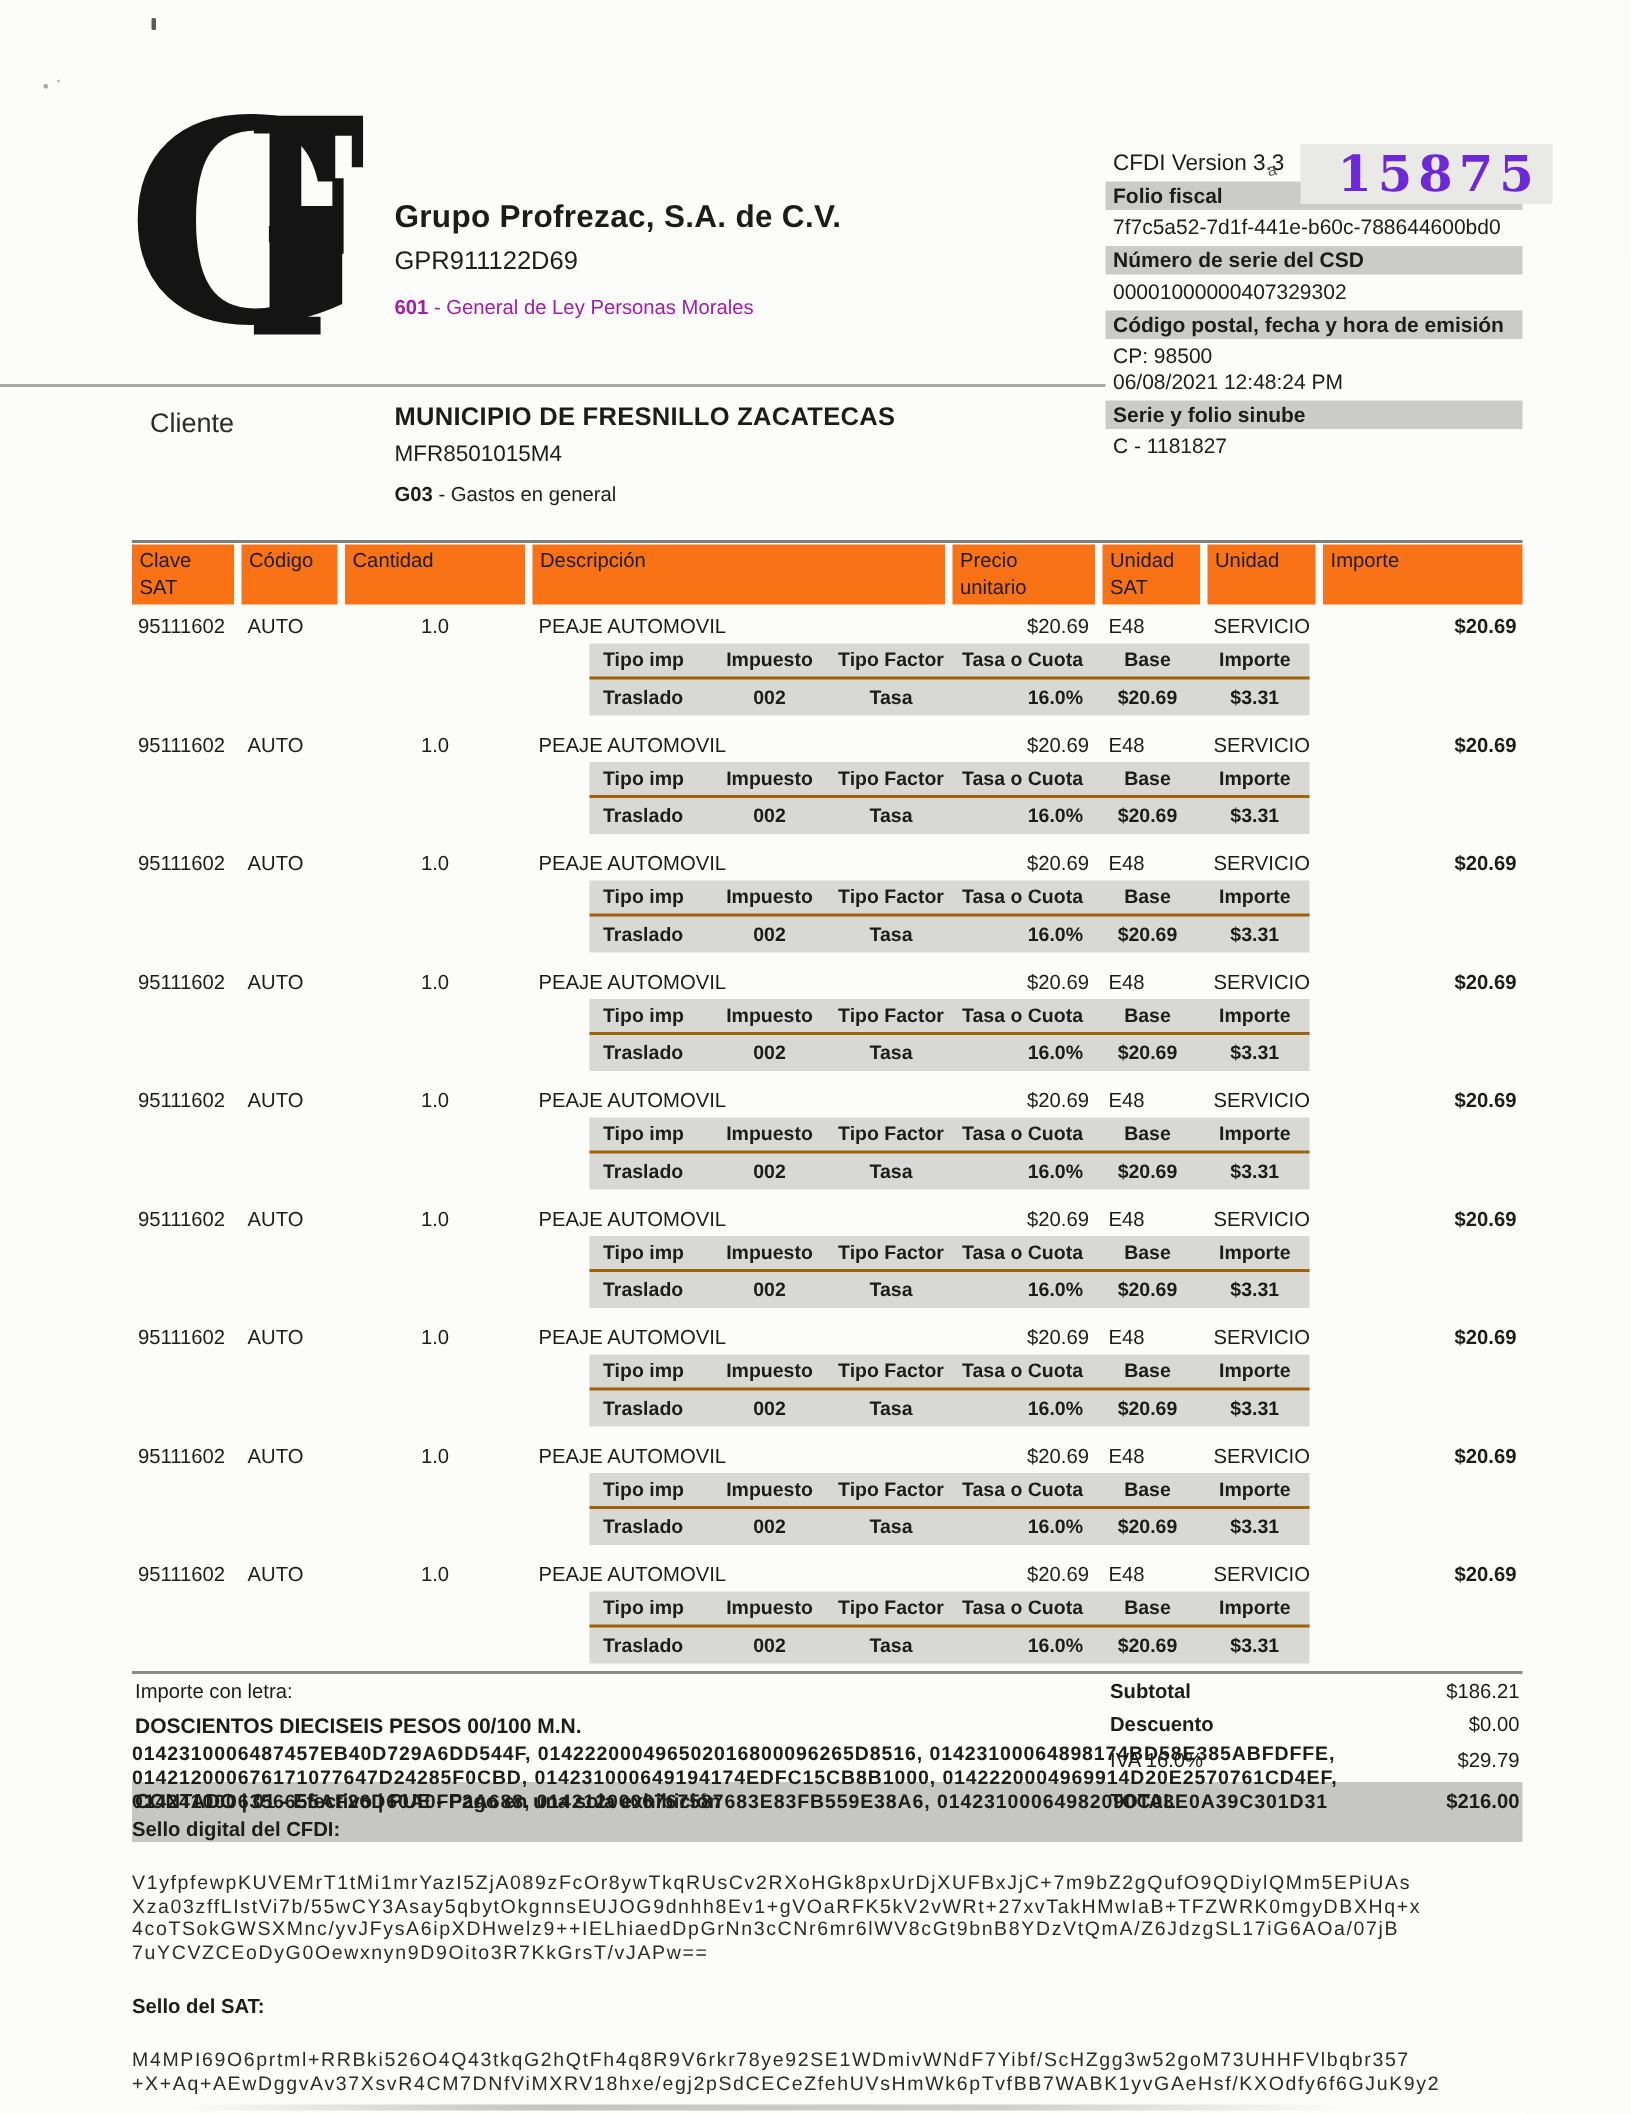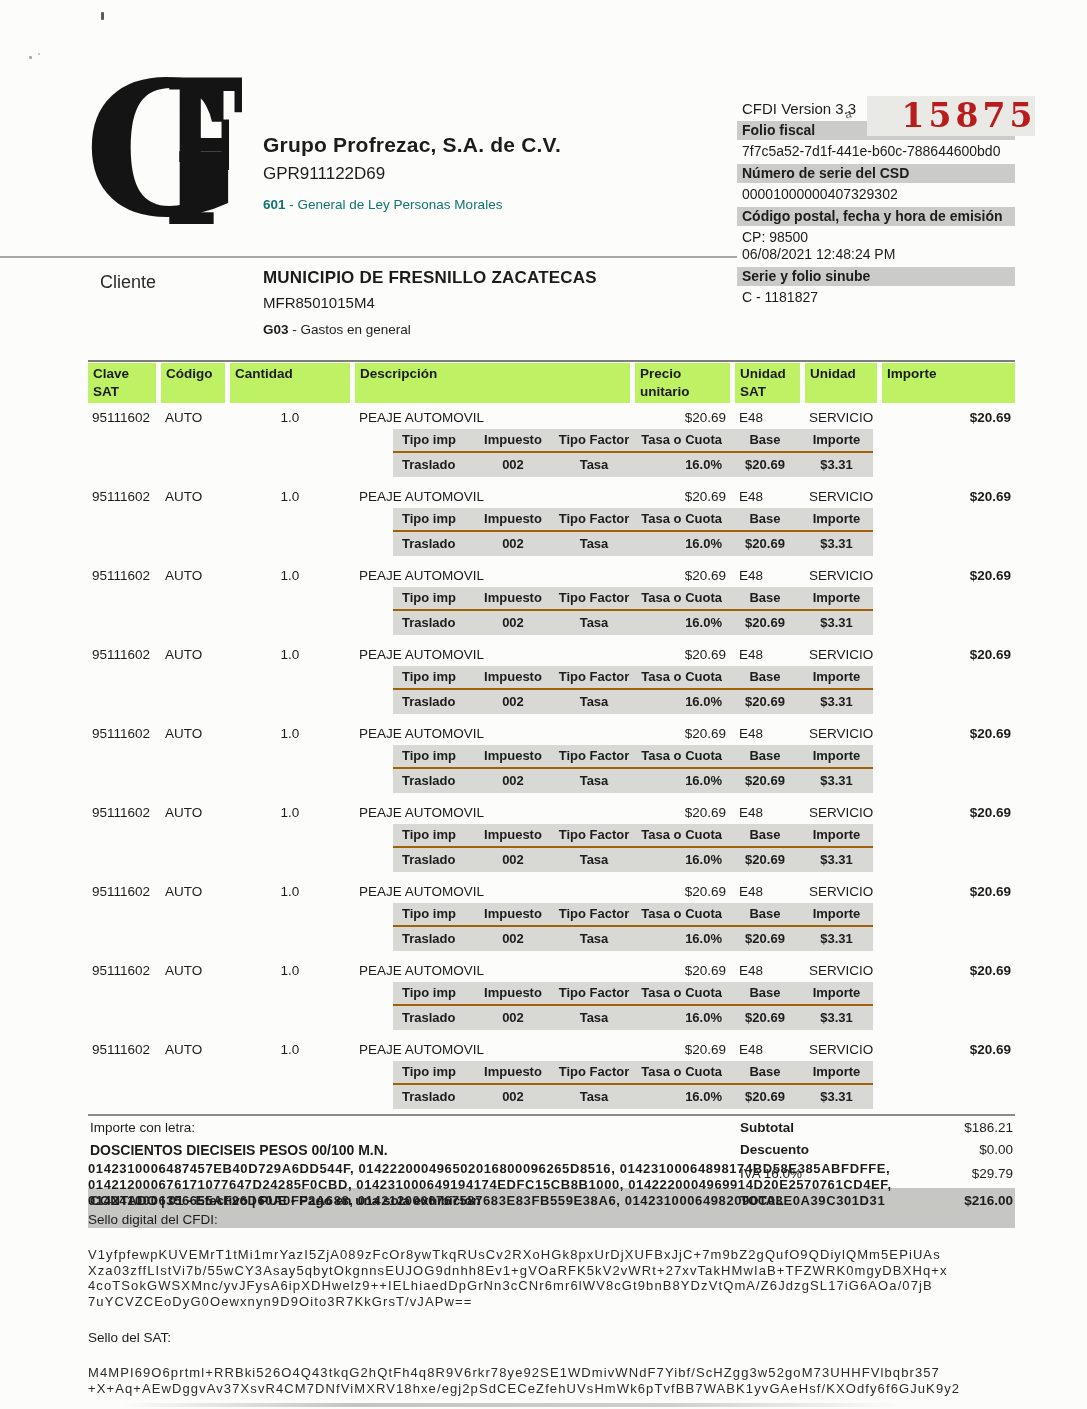--- a/index.html
+++ b/index.html
@@ -20,50 +20,50 @@
   .logo .g { position:absolute; left:-4px; top:-34px; font-family:"DejaVu Serif", serif;
              font-weight:bold; font-size:186px; line-height:1; color:#141414; }
   .logo .f { position:absolute; left:76px; top:-36px; font-family:"DejaVu Serif", serif;
              font-weight:bold; font-size:200px; line-height:1; color:#141414;
              transform:scaleX(0.56); transform-origin:left top; }
 
   
   .company { position:absolute; left:263px; top:133px; }
   .company .name { font-size:21px; font-weight:bold; letter-spacing:.2px; }
   .company .rfc  { font-size:17px; margin-top:7px; }
-  .company .reg  { font-size:13.5px; margin-top:13px; color:#0f766e; }
+  .company .reg  { font-size:13.5px; margin-top:13px; color:#a21caf; }
   .company .reg b { font-weight:bold; }
 
   
   .fiscal { position:absolute; left:737px; top:100px; width:278px; font-size:14px; }
   .fiscal .version { font-size:15px; padding-left:5px; margin-bottom:4px; }
   .fiscal .bar { background:#cbcbca; font-weight:bold; padding:1px 5px 2px; margin-top:3px; }
   .fiscal .val { padding:3px 5px 2px; }
   .stamp-patch { position:absolute; left:130px; top:-4px; width:168px; height:40px; background:#e9e9e6; }
-  .stamp { position:absolute; left:156px; top:-4px; width:152px; text-align:center;
+  .stamp { position:absolute; left:146px; top:-4px; width:152px; text-align:center;
            font-family:"DejaVu Serif", serif; font-weight:bold; font-size:33px;
-           letter-spacing:4px; color:#b91c1c; }
+           letter-spacing:4px; color:#6d28d9; }
   .stamp-mark { position:absolute; left:108px; top:8px; font-size:11px; color:#555;
                 transform:rotate(-12deg); }
 
   .divider-main { position:absolute; left:0; top:256px; width:737px; height:2px; background:#a8a8a6; }
 
   
   .client-label { position:absolute; left:100px; top:272px; font-size:18px; color:#2b2b2b; }
   .client { position:absolute; left:263px; top:268px; }
   .client .name { font-size:17px; font-weight:bold; letter-spacing:.2px; }
   .client .rfc  { font-size:15px; margin-top:6px; }
   .client .uso  { font-size:13.5px; margin-top:11px; }
   .client .uso b { font-weight:bold; }
 
   
   .table-area { position:absolute; left:88px; top:360px; width:927px; }
   .grid8 { display:grid; grid-template-columns:68px 64px 120px 275px 95px 65px 72px 133px; column-gap:5px; }
   .thead { border-top:2px solid #7e7e7c; padding-top:1px; }
-  .thead > div { background:#bef264; font-weight:bold; font-size:13.5px; line-height:1.3;
+  .thead > div { background:#f97316; font-weight:normal; font-size:13.5px; line-height:1.3;
                  padding:2px 5px 3px; min-height:38px; }
   .item-row { padding:7px 0 0; font-size:13.5px; }
   .item-row > div { padding:0 4px; white-space:nowrap; }
   .c-cant { text-align:center; }
   .c-num  { text-align:right; }
   .c-imp  { text-align:right; font-weight:bold; }
 
   .tax-table { margin:4px 0 5px 305px; width:480px; background:#d8d8d5; font-size:13px; }
   .tax-grid { display:grid; grid-template-columns:85px 70px 92px 90px 70px 73px; }
   .tax-head { border-bottom:2px solid #a16207; font-weight:bold; }
@@ -81,21 +81,21 @@
   .tot-label { position:absolute; left:652px; top:4px; }
   .tot-val   { position:absolute; right:2px; top:4px; text-align:right; }
   .bold { font-weight:bold; }
   .words { font-size:14px; }
   .total-bar { position:relative; height:40px; margin-top:6px; background:#c6c6c3; font-size:13.5px; }
   .total-bar .tot-left, .total-bar .tot-label, .total-bar .tot-val { top:5px; font-weight:bold; }
 
   
   .footer { position:absolute; left:88px; top:1161px; width:930px; }
   .serials { font-weight:bold; font-size:13px; line-height:16px; letter-spacing:.6px; white-space:nowrap; }
-  .seal-title { font-weight:normal; font-size:13.5px; margin-top:3px; }
+  .seal-title { font-weight:bold; font-size:13.5px; margin-top:3px; }
   .seal { font-size:13px; line-height:15.5px; letter-spacing:1.1px; color:#2a2a2a; white-space:nowrap; }
   .seal.first { margin-top:20px; }
   .sat-title { margin-top:21px; }
 </style>
 </head>
 <body>
 
 <div class="page">
 
   <div class="speck" style="left:101px; top:12px; width:3px; height:8px;"></div>

